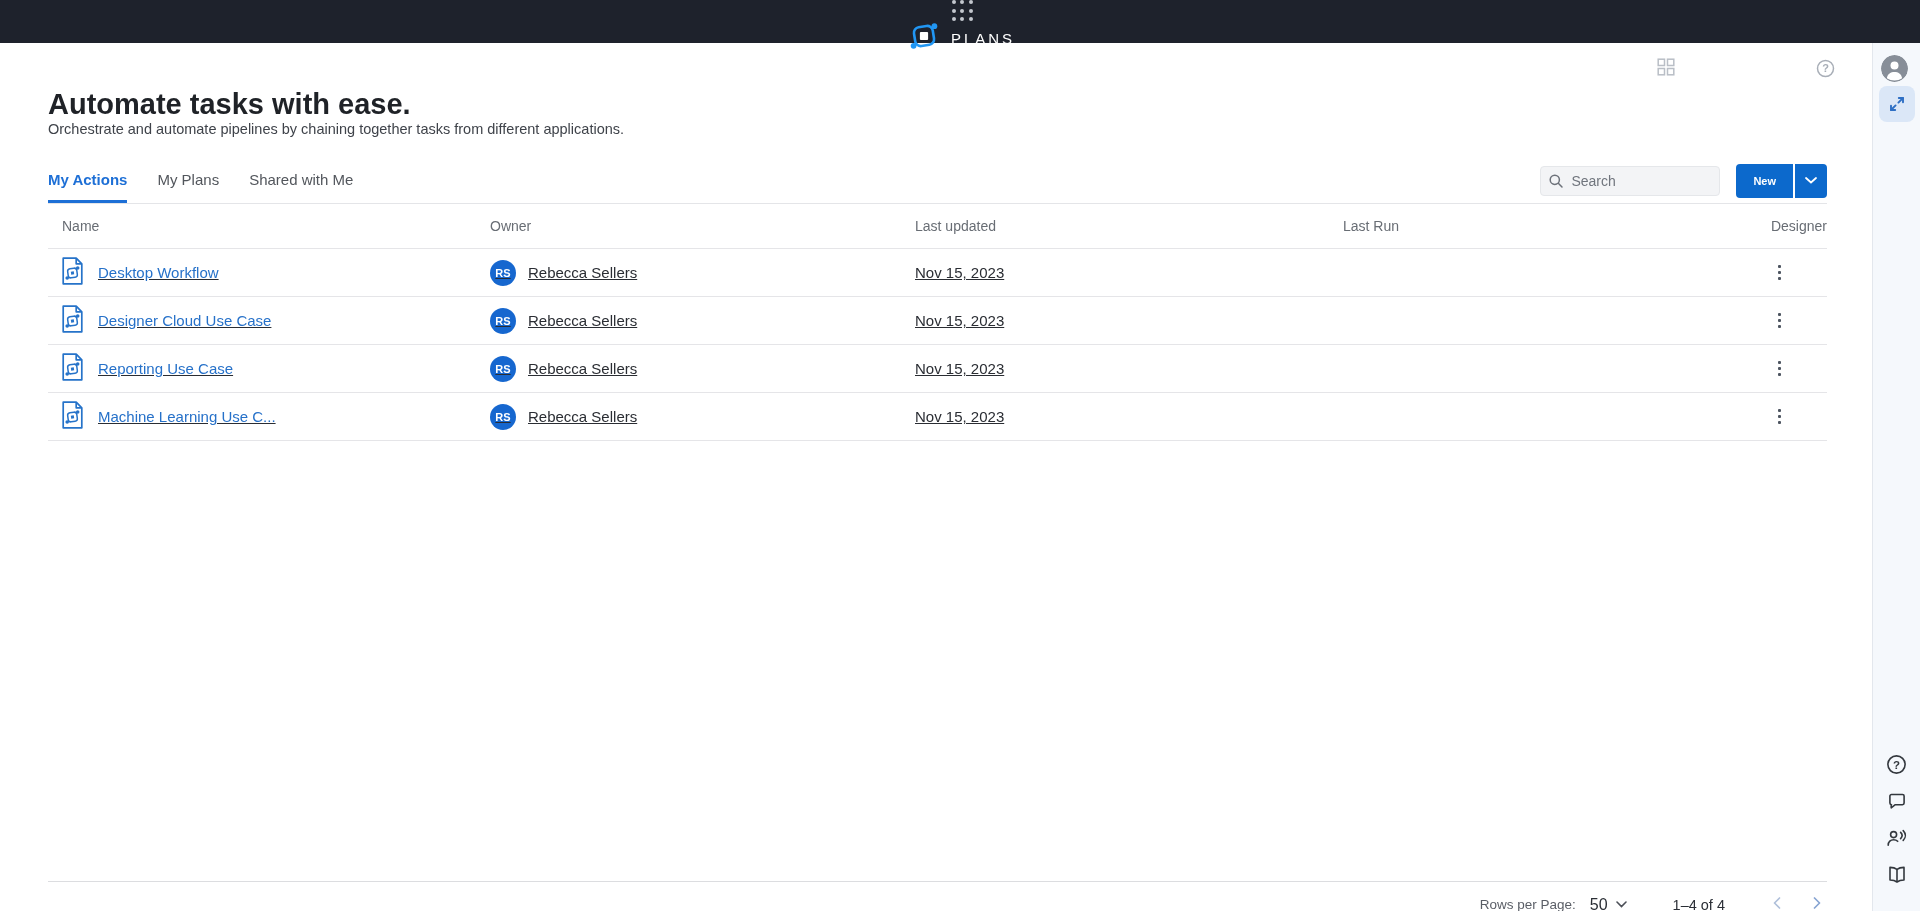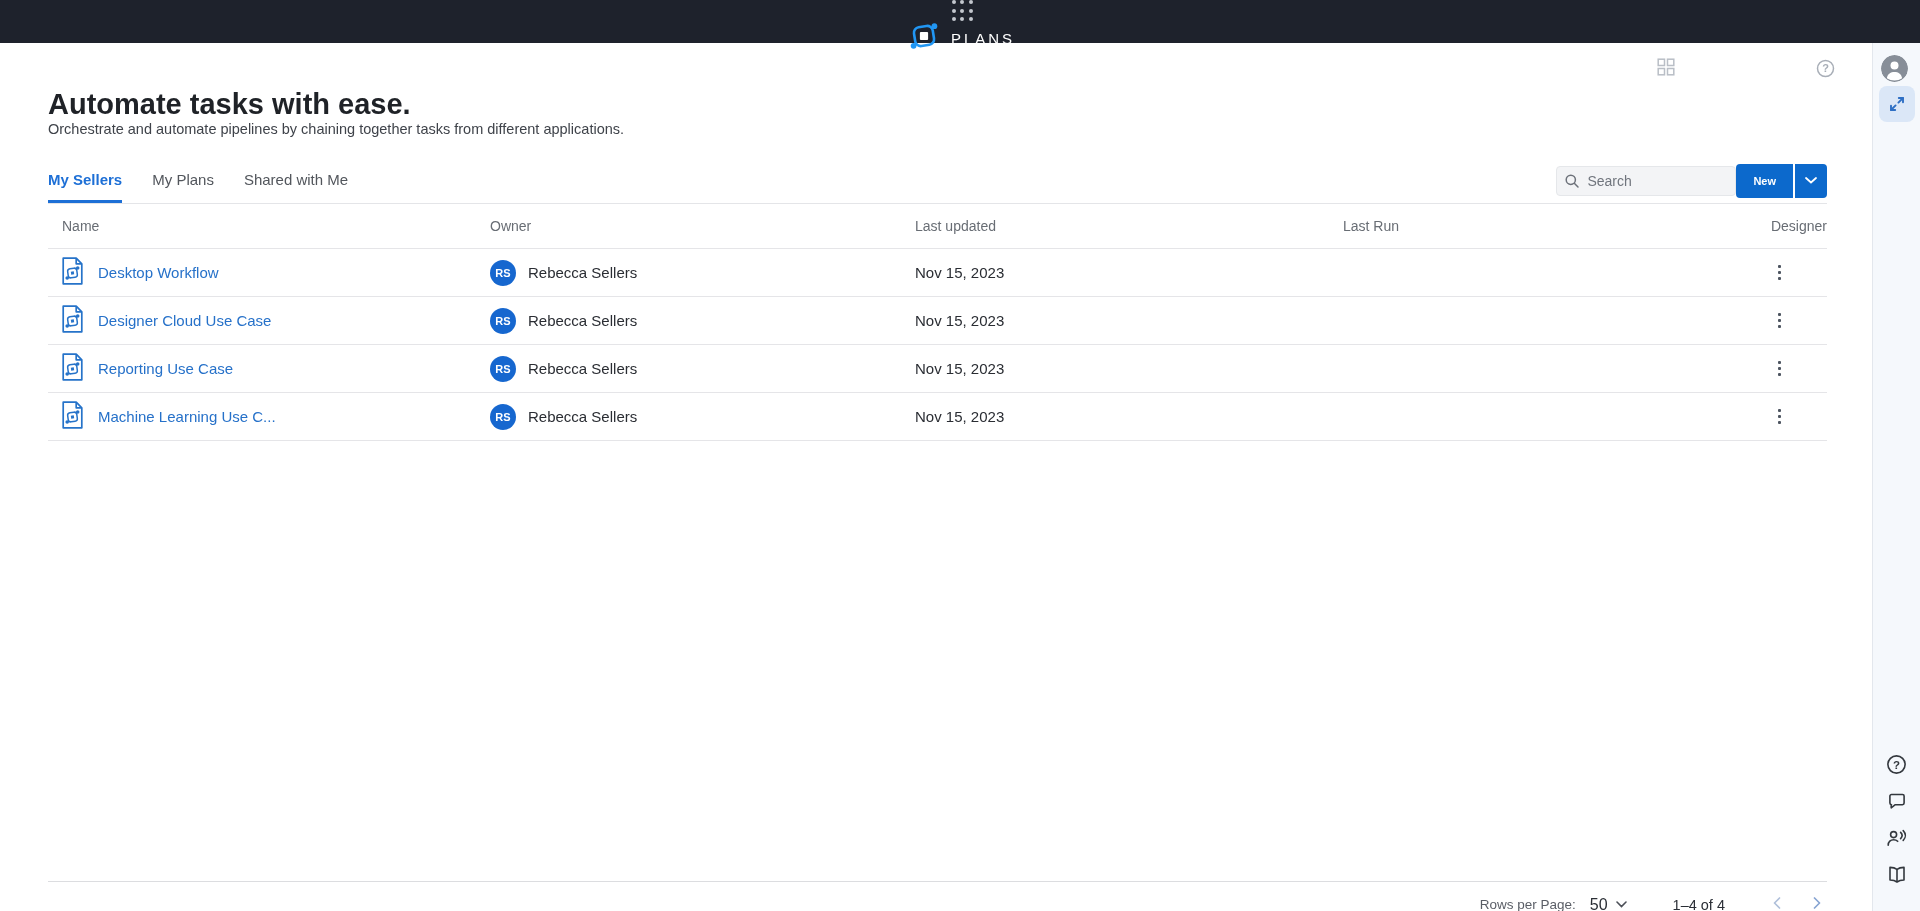--- a/index.html
+++ b/index.html
@@ -30,37 +30,37 @@
   
   .main { position:absolute; top:43px; left:0; right:48px; bottom:0; background:#fff; padding:0 45px 8px 48px; }
   h1.page-title { margin-top:45px; font-size:29px; font-weight:700; color:#1f2227; }
   .subtitle { font-size:14.5px; color:#3f434a; }
 
   
   .tabs-row { margin-top:21px; height:46px; display:flex; align-items:center; border-bottom:1px solid #e4e5e8; }
   .tab { height:100%; display:flex; align-items:center; margin-right:30px; font-size:15px; color:#52565c;
          border-bottom:3px solid transparent; cursor:pointer; background:none; border-top:none; border-left:none; border-right:none; font-family:inherit; }
   .tab.active { color:#1d6fd6; font-weight:700; border-bottom-color:#1d6fd6; }
-  .toolbar { margin-left:auto; display:flex; align-items:center; gap:0; }
+  .toolbar { margin-left:auto; display:flex; align-items:center; gap:16px; }
   .search-box { position:relative; }
   .search-box input { width:180px; height:30px; background:#f3f4f6; border:1px solid #e5e7ea; border-radius:4px;
                       padding:0 8px 0 30px; font-size:14px; color:#2a2d33; font-family:inherit; outline:none; }
   .search-box input::placeholder { color:#70757d; }
   .search-icon-wrap { position:absolute; left:8px; top:7px; pointer-events:none; }
   .new-btn { display:flex; height:34px; border-radius:4px; overflow:hidden; cursor:pointer; }
   .new-main { background:#0c69cc; color:#fff; border:none; padding:0 17px; font-size:11px; font-weight:700;
               cursor:pointer; font-family:inherit; }
   .new-caret { background:#0c69cc; border:none; border-left:2px solid #fff; width:34px; display:grid; place-items:center; cursor:pointer; }
 
   
   .grid-cols { display:grid; grid-template-columns:442px 425px 428px 357px 1fr; align-items:center; }
   .thead { height:44px; color:#686d74; font-size:14px; }
   .th-name { padding-left:14px; }
   .th-actions { justify-self:end; }
-  .tbody { border-top:1px solid #e5e5e8; }
+  .tbody { border-top:1px solid #e5e5e8;text-decoration:underline; }
   .t-row { height:48px; border-bottom:1px solid #e5e5e8; }
   .name-cell { display:flex; align-items:center; gap:14px; padding-left:13px; }
   .plan-link { font-size:15px; color:#2671c9; text-decoration:none; cursor:pointer; }
   .owner-cell { display:flex; align-items:center; gap:12px; }
   .owner-avatar { width:26px; height:26px; border-radius:50%; background:#1667cf; color:#fff; font-size:11px; font-weight:700;
                   display:grid; place-items:center; }
   .owner-name, .date-cell { font-size:15px; color:#2a2d33; }
   .actions-cell { justify-self:end; padding-right:40px; }
   .kebab { background:none; border:none; cursor:pointer; display:flex; flex-direction:column; gap:2.5px; padding:6px; }
   .kebab i { width:3.5px; height:3.5px; background:#4d5560; border-radius:1px; }
@@ -171,21 +171,21 @@
       </svg>
     </button>
   </div>
 </aside>
 
 <main class="main">
   <h1 class="page-title">Automate tasks with ease.</h1>
   <p class="subtitle">Orchestrate and automate pipelines by chaining together tasks from different applications.</p>
 
   <div class="tabs-row">
-    <button class="tab active">My Sellers</button>
+    <button class="tab active">My Actions</button>
     <button class="tab">My Plans</button>
     <button class="tab">Shared with Me</button>
 
     <div class="toolbar">
       <div class="search-box">
         <span class="search-icon-wrap">
           <svg width="16" height="16" viewBox="0 0 16 16" fill="none" stroke="#6d727a" stroke-width="1.5" stroke-linecap="round">
             <circle cx="6.8" cy="6.8" r="4.6"></circle>
             <line x1="10.3" y1="10.3" x2="14" y2="14"></line>
           </svg>

